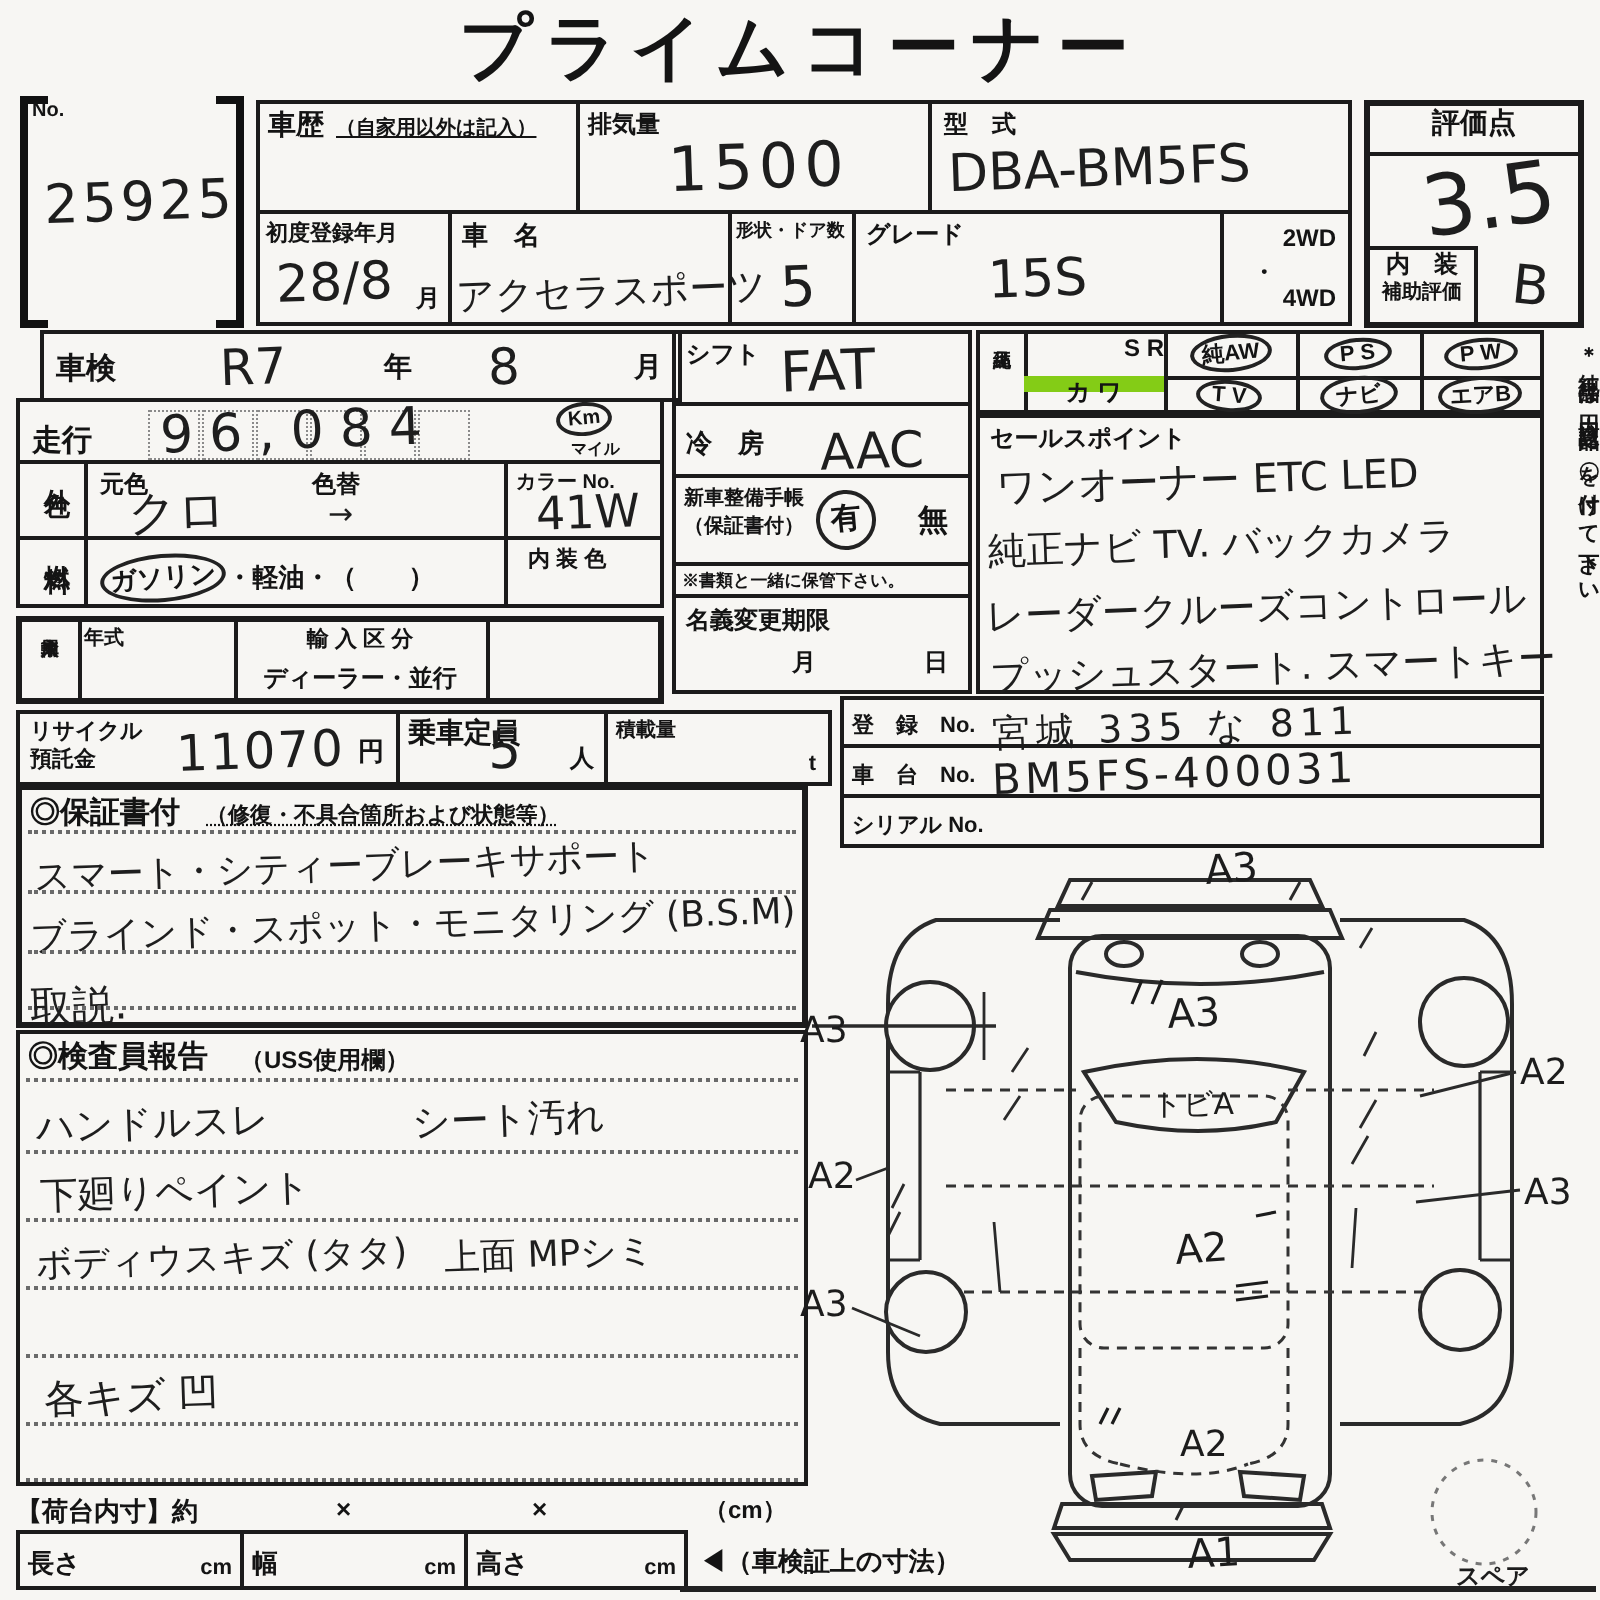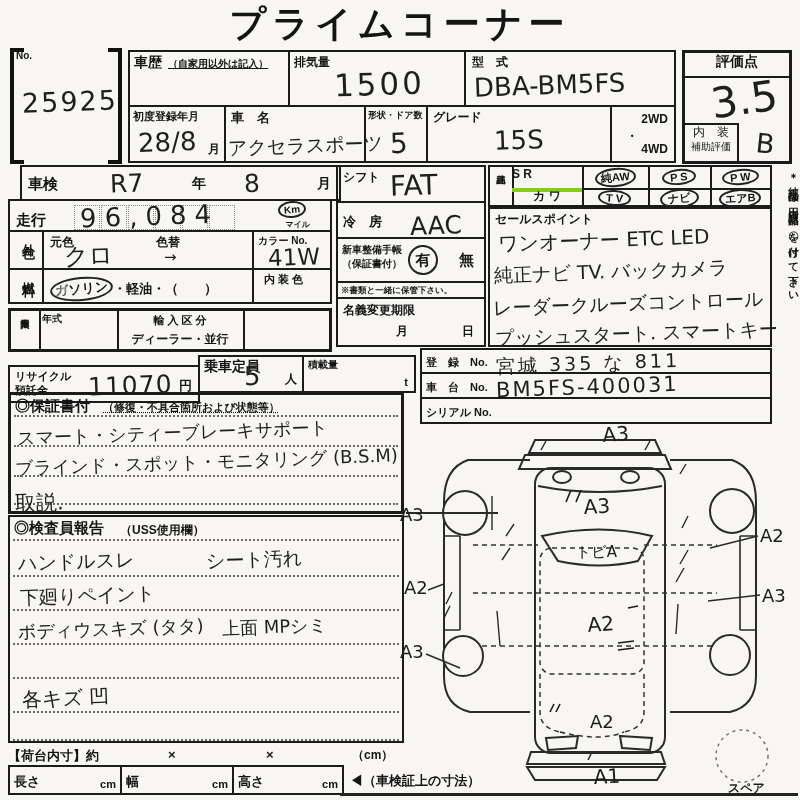--- a/index.html
+++ b/index.html
@@ -61,22 +61,22 @@
 <div class="cell" style="left:610px;top:105px;width:66px;height:58px">
   <span class="lbl" style="position:absolute;right:6px;top:5px">2WD</span>
   <span class="lbl" style="position:absolute;left:14px;top:21px">・</span>
   <span class="lbl" style="position:absolute;right:6px;bottom:5px">4WD</span>
 </div>
 
 <div class="cell thick" style="left:682px;top:50px;width:110px;height:114px">
   <div style="position:absolute;left:0;top:0;width:100%;height:23px;border-bottom:2px solid #1b1b1b;text-align:center;font-size:14px;font-weight:700">評価点</div>
   <div class="hand" style="position:absolute;left:26px;top:22px;font-size:42px;transform:rotate(-8deg)">3.5</div>
   <div style="position:absolute;left:0;bottom:0;width:52px;height:36px;border-top:2px solid #1b1b1b;border-right:2px solid #1b1b1b;text-align:center">
-    <div style="font-size:12px;font-weight:400;line-height:15px">内　装</div>
-    <div style="font-size:10px;font-weight:400;line-height:13px">補助評価</div>
+    <div style="font-size:12px;font-weight:700;line-height:15px">内　装</div>
+    <div style="font-size:10px;font-weight:700;line-height:13px">補助評価</div>
   </div>
   <div class="hand" style="position:absolute;right:14px;bottom:2px;font-size:27px;transform:rotate(6deg)">B</div>
 </div>
 
 <div class="cell" style="left:20px;top:165px;width:321px;height:36px">
   <span class="lbl" style="position:absolute;left:6px;top:8px;font-size:15px">車検</span>
   <span class="hand rot" style="position:absolute;left:88px;top:2px;font-size:25px">R7</span>
   <span class="lbl" style="position:absolute;left:170px;top:8px;font-size:14px">年</span>
   <span class="hand rot" style="position:absolute;left:222px;top:2px;font-size:25px">8</span>
   <span class="lbl" style="position:absolute;right:8px;top:8px;font-size:14px">月</span>
@@ -122,21 +122,21 @@
     <span class="lbl vhead" style="position:absolute;left:7px;top:1px;font-size:9px;letter-spacing:0">輸入車用</span>
   </div>
   <div style="position:absolute;left:28px;top:0;width:78px;height:100%;border-right:2px solid #1b1b1b">
     <span class="lbl" style="position:absolute;left:3px;top:1px;font-size:10px">年式</span>
   </div>
   <div style="position:absolute;left:106px;top:0;width:126px;height:100%;border-right:2px solid #1b1b1b;text-align:center">
     <div style="font-size:11px;font-weight:700;line-height:18px">輸 入 区 分</div>
     <div style="font-size:12px;font-weight:700;line-height:20px">ディーラー・並行</div>
   </div>
 </div>
-<div class="cell" style="left:8px;top:365px;width:192px;height:38px">
+<div class="cell" style="left:8px;top:355px;width:192px;height:38px">
   <div style="position:absolute;left:5px;top:2px;font-size:11px;font-weight:700;line-height:14px">
     <div>リサイクル</div>
       <div>預託金</div>
   </div>
   <span class="hand rot" style="position:absolute;left:78px;top:4px;font-size:25px;letter-spacing:1px">11070</span>
   <span class="lbl" style="position:absolute;right:6px;top:10px;font-size:13px">円</span>
 </div>
 <div class="cell" style="left:198px;top:355px;width:106px;height:38px">
   <span class="lbl" style="position:absolute;left:4px;top:1px;font-size:14px">乗車定員</span>
   <span class="hand rot" style="position:absolute;left:44px;top:4px;font-size:26px">5</span>
@@ -169,21 +169,21 @@
 <div class="cell" style="left:336px;top:297px;width:150px;height:50px">
   <span class="lbl" style="position:absolute;left:5px;top:3px;font-size:12px">名義変更期限</span>
   <span class="lbl" style="position:absolute;left:58px;bottom:5px">月</span>
   <span class="lbl" style="position:absolute;right:10px;bottom:5px">日</span>
 </div>
 
 <div class="cell" style="left:488px;top:165px;width:284px;height:42px">
   <div style="position:absolute;left:0;top:0;width:22px;height:100%;border-right:2px solid #1b1b1b">
     <span class="lbl vhead" style="position:absolute;left:4px;top:1px;font-size:9px;letter-spacing:0">純正品</span>
   </div>
-  <div style="position:absolute;left:22px;top:0;width:70px;height:21px;border-right:2px solid #1b1b1b;border-bottom:4px solid #84cc16;text-align:left;font-size:12px;font-weight:700">S R</div>
+  <div style="position:absolute;left:22px;top:0;width:70px;height:21px;border-right:2px solid #1b1b1b;border-bottom:8px solid #84cc16;text-align:right;font-size:12px;font-weight:700">S R</div>
   <div style="position:absolute;left:92px;top:0;width:66px;height:21px;border-right:2px solid #1b1b1b;border-bottom:2px solid #1b1b1b;text-align:center"><span class="circ" style="font-size:11px;font-weight:700;padding:0 4px">純AW</span></div>
   <div style="position:absolute;left:158px;top:0;width:62px;height:21px;border-right:2px solid #1b1b1b;border-bottom:2px solid #1b1b1b;text-align:center"><span class="circ" style="font-size:11px;font-weight:700;padding:0 6px">P S</span></div>
   <div style="position:absolute;left:220px;top:0;right:0;height:21px;border-bottom:2px solid #1b1b1b;text-align:center"><span class="circ" style="font-size:11px;font-weight:700;padding:0 6px">P W</span></div>
   <div style="position:absolute;left:22px;top:21px;width:70px;height:19px;border-right:2px solid #1b1b1b;text-align:center;font-size:12px;font-weight:700">カ ワ</div>
   <div style="position:absolute;left:92px;top:21px;width:66px;height:19px;border-right:2px solid #1b1b1b;text-align:center"><span class="circ" style="font-size:11px;font-weight:700;padding:0 6px;transform:rotate(4deg)">T V</span></div>
   <div style="position:absolute;left:158px;top:21px;width:62px;height:19px;border-right:2px solid #1b1b1b;text-align:center"><span class="circ" style="font-size:11px;font-weight:700;padding:0 6px">ナビ</span></div>
   <div style="position:absolute;left:220px;top:21px;right:0;text-align:center"><span class="circ" style="font-size:11px;font-weight:700;padding:0 4px;transform:rotate(-3deg)">エアB</span></div>
 </div>
 
 <div class="cell" style="left:488px;top:207px;width:284px;height:140px">

